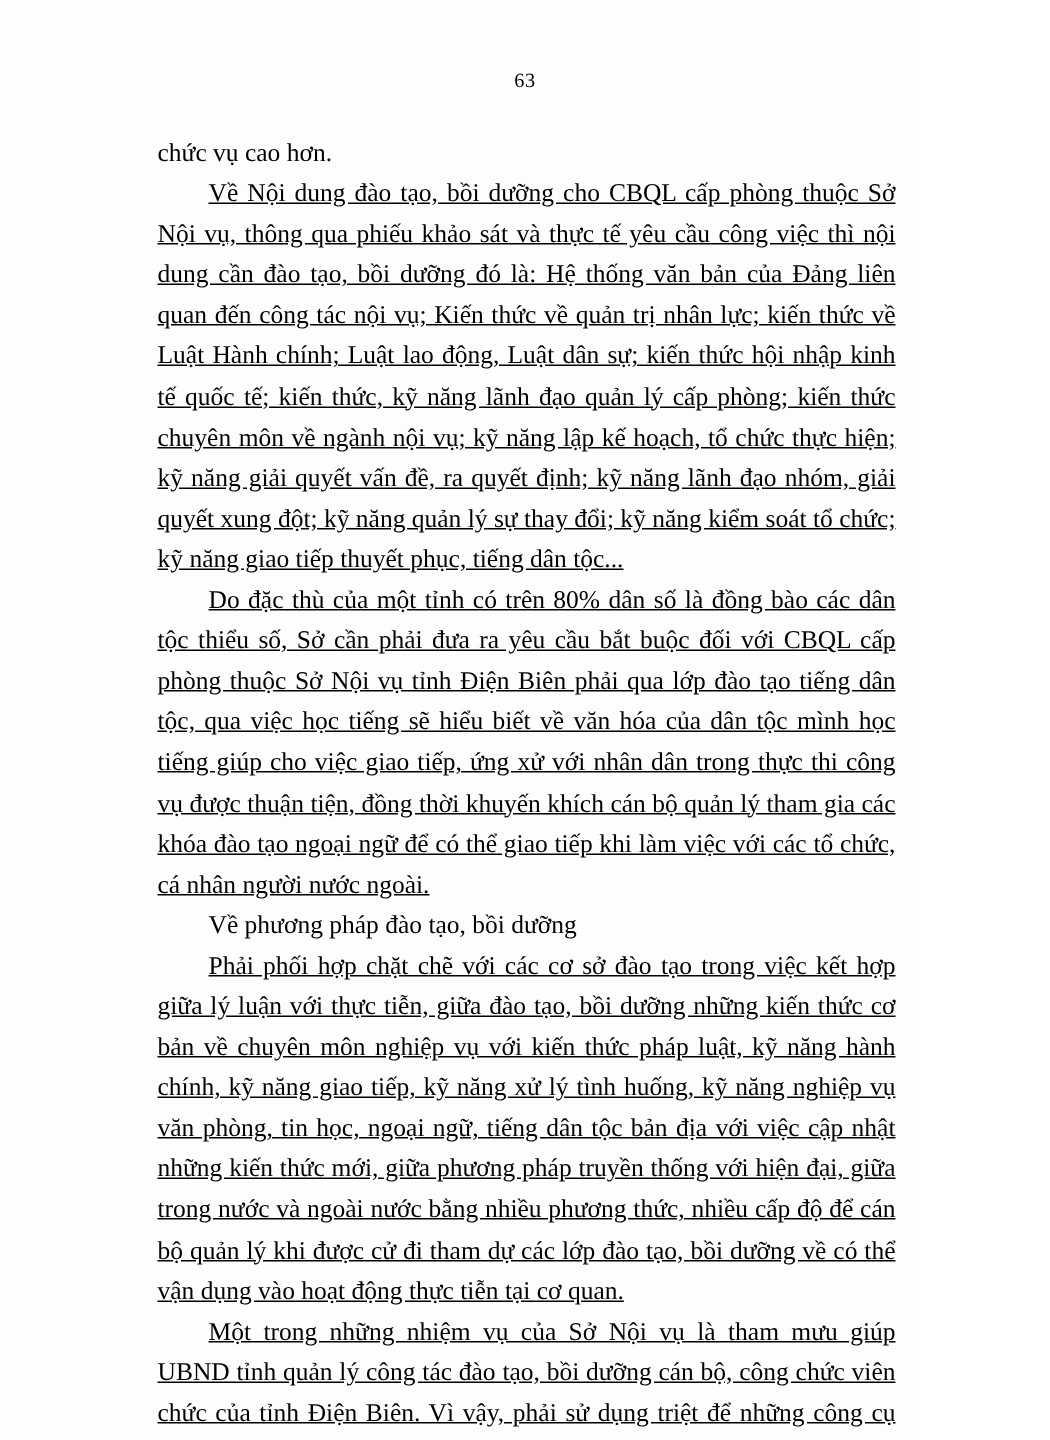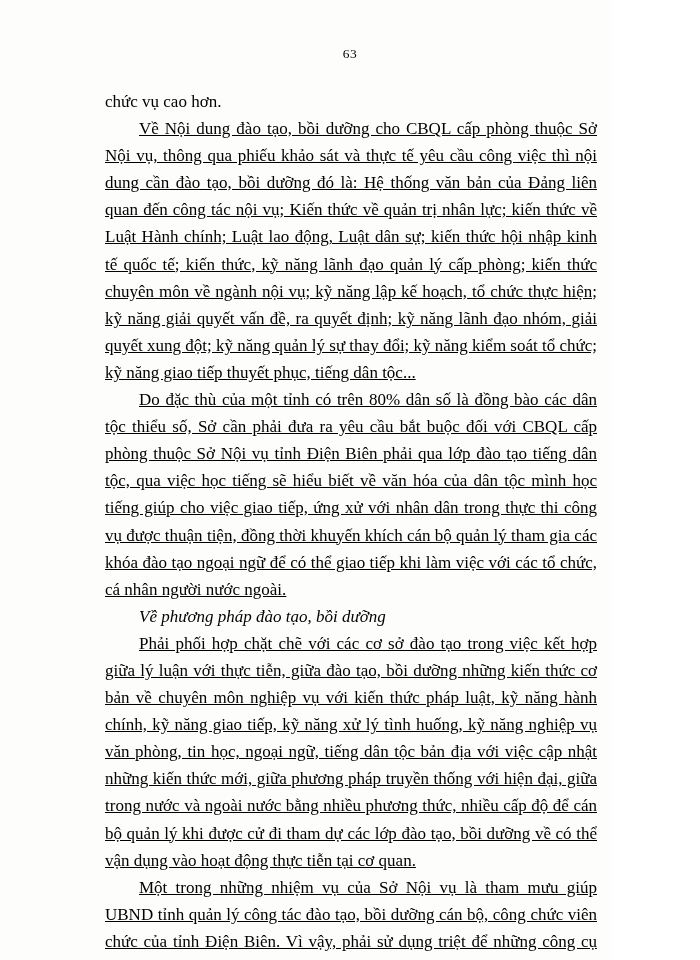--- a/index.html
+++ b/index.html
@@ -45,21 +45,20 @@
     text-indent: 0;
     text-align: justify;
   }
   .para.indent {
     text-indent: 34px;
     text-decoration: underline;
   }
   .subhead {
     margin: 0;
     text-indent: 34px;
-    font-style: italic;
     text-align: left;
   }
   .para:last-child {
     text-align: justify;
   }
 </style>
 </head>
 <body>
 
 <div class="page">

